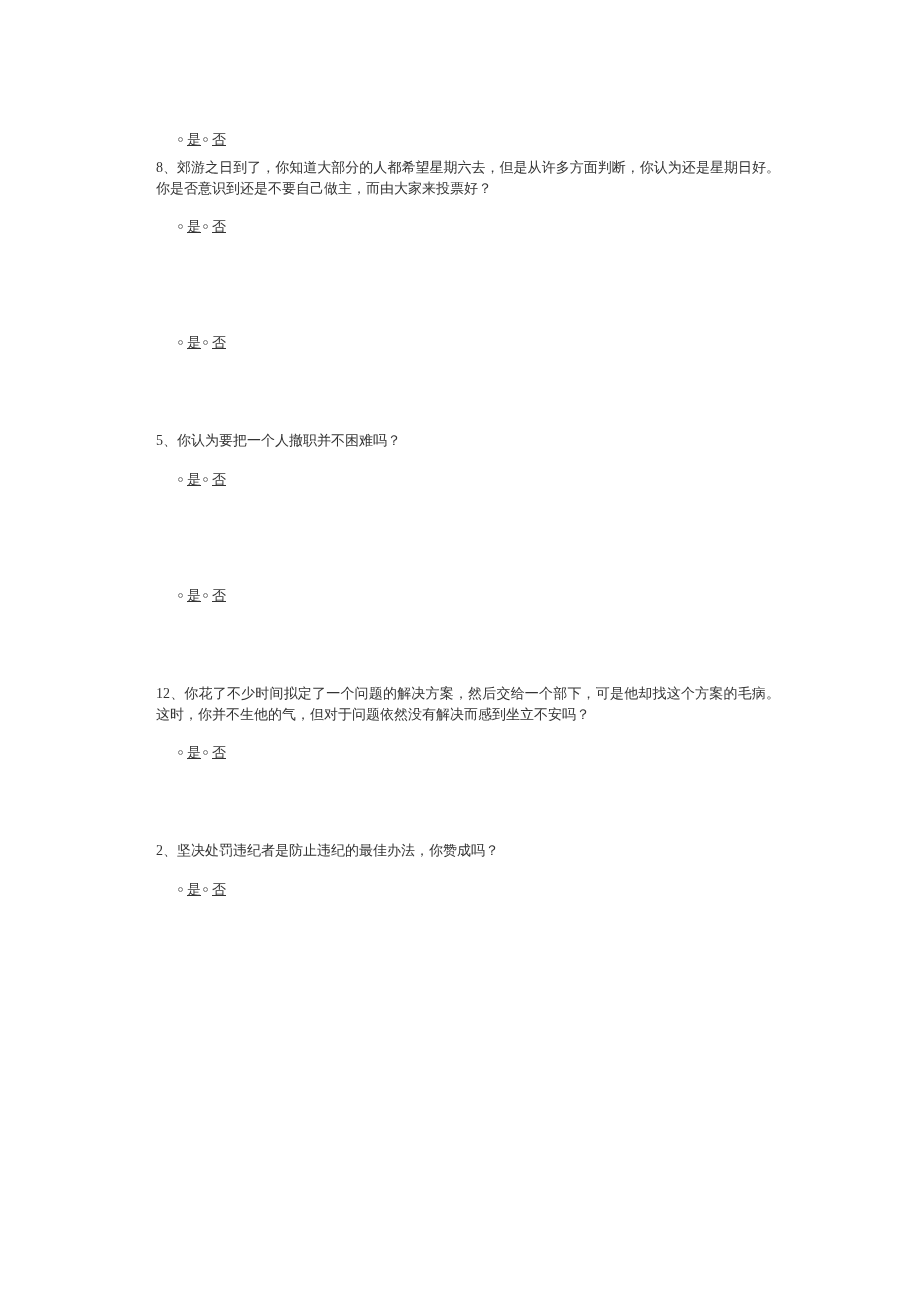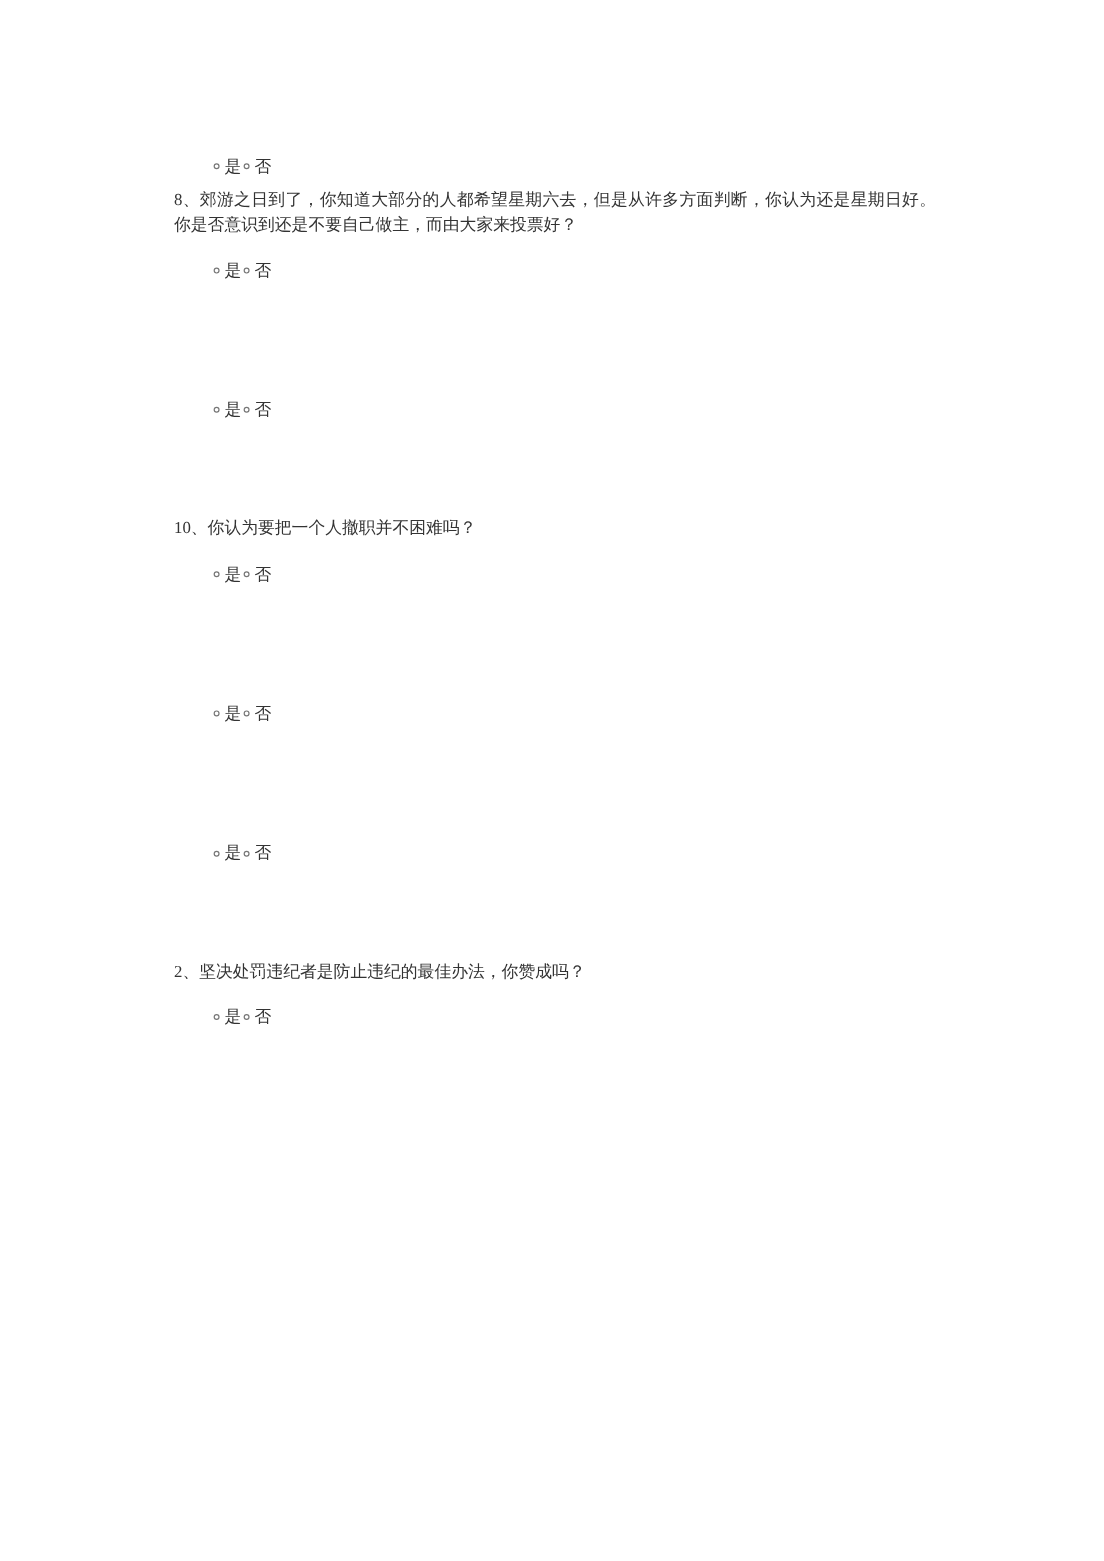--- a/index.html
+++ b/index.html
@@ -8,25 +8,26 @@
     width: 920px;
     height: 1301px;
     font-family: "SimSun", "宋体", serif;
     font-size: 14px;
     color: #333333;
     line-height: 1.45;
     box-sizing: border-box;
     padding: 130px 140px 0 140px;
   }
   .q {
-    margin: 0 0 6px 5px;
+    margin: 0 0 6px 16px;
     text-align: justify;
   }
   .opts {
     margin: 18px 0 38px 36px;
+    text-decoration: underline;
   }
   .opt-sep {
     display: inline-block;
     width: 3px;
     height: 3px;
     border: 1px solid #777;
     border-radius: 50%;
     vertical-align: middle;
     margin: 0 4px 2px 2px;
   }
@@ -54,37 +55,38 @@
 
 <div class="q-block">
   <div class="opts">
     <span class="opt-sep"></span><span>是</span><span class="opt-sep"></span><span>否</span>
   </div>
 </div>
 
 <div class="gap-lg"></div>
 
 <div class="q-block">
-  <p class="q">10、你认为要把一个人撤职并不困难吗？</p>
+  <p class="q">5、你认为要把一个人撤职并不困难吗？</p>
   <div class="opts">
     <span class="opt-sep"></span><span>是</span><span class="opt-sep"></span><span>否</span>
   </div>
 </div>
 
 <div class="gap-lg"></div>
 
 <div class="q-block">
   <div class="opts">
     <span class="opt-sep"></span><span>是</span><span class="opt-sep"></span><span>否</span>
   </div>
 </div>
 
 <div class="gap-lg"></div>
 
 <div class="q-block">
+  <p class="q">12、你花了不少时间拟定了一个问题的解决方案，然后交给一个部下，可是他却找这个方案的毛病。这时，你并不生他的气，但对于问题依然没有解决而感到坐立不安吗？</p>
   <div class="opts">
     <span class="opt-sep"></span><span>是</span><span class="opt-sep"></span><span>否</span>
   </div>
 </div>
 
 <div class="gap-lg"></div>
 
 <div class="q-block">
   <p class="q">2、坚决处罚违纪者是防止违纪的最佳办法，你赞成吗？</p>
   <div class="opts">

